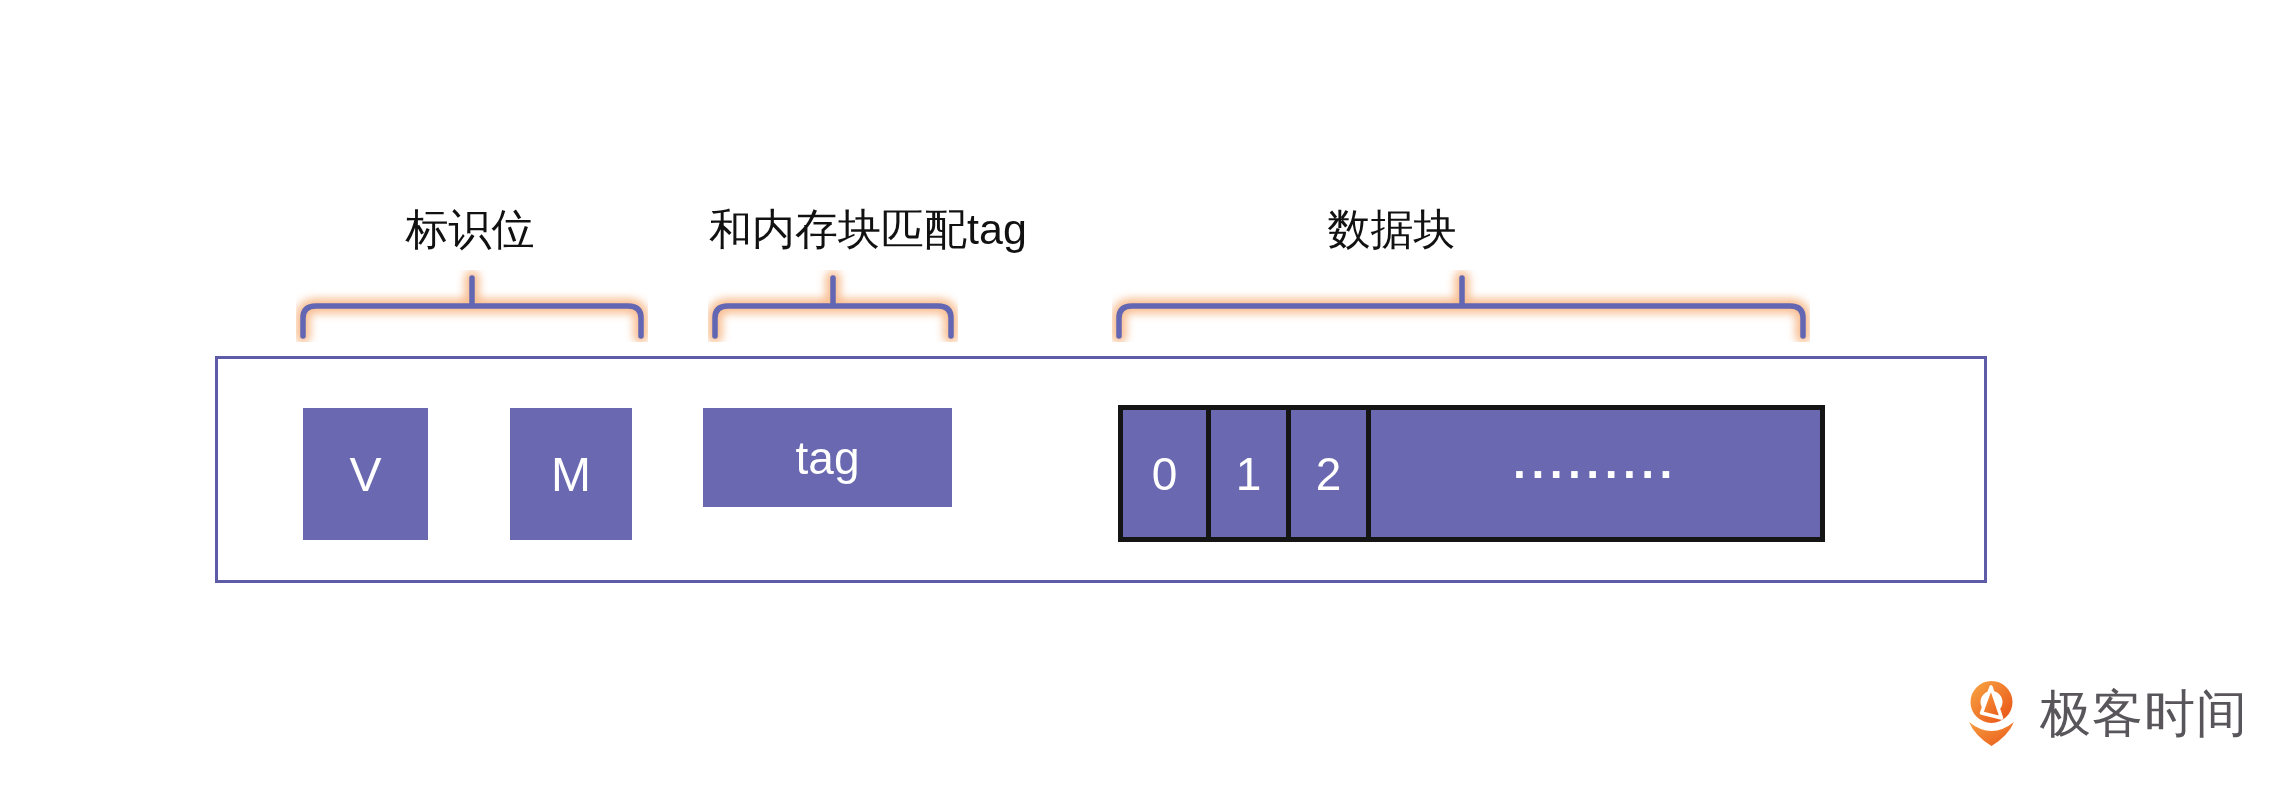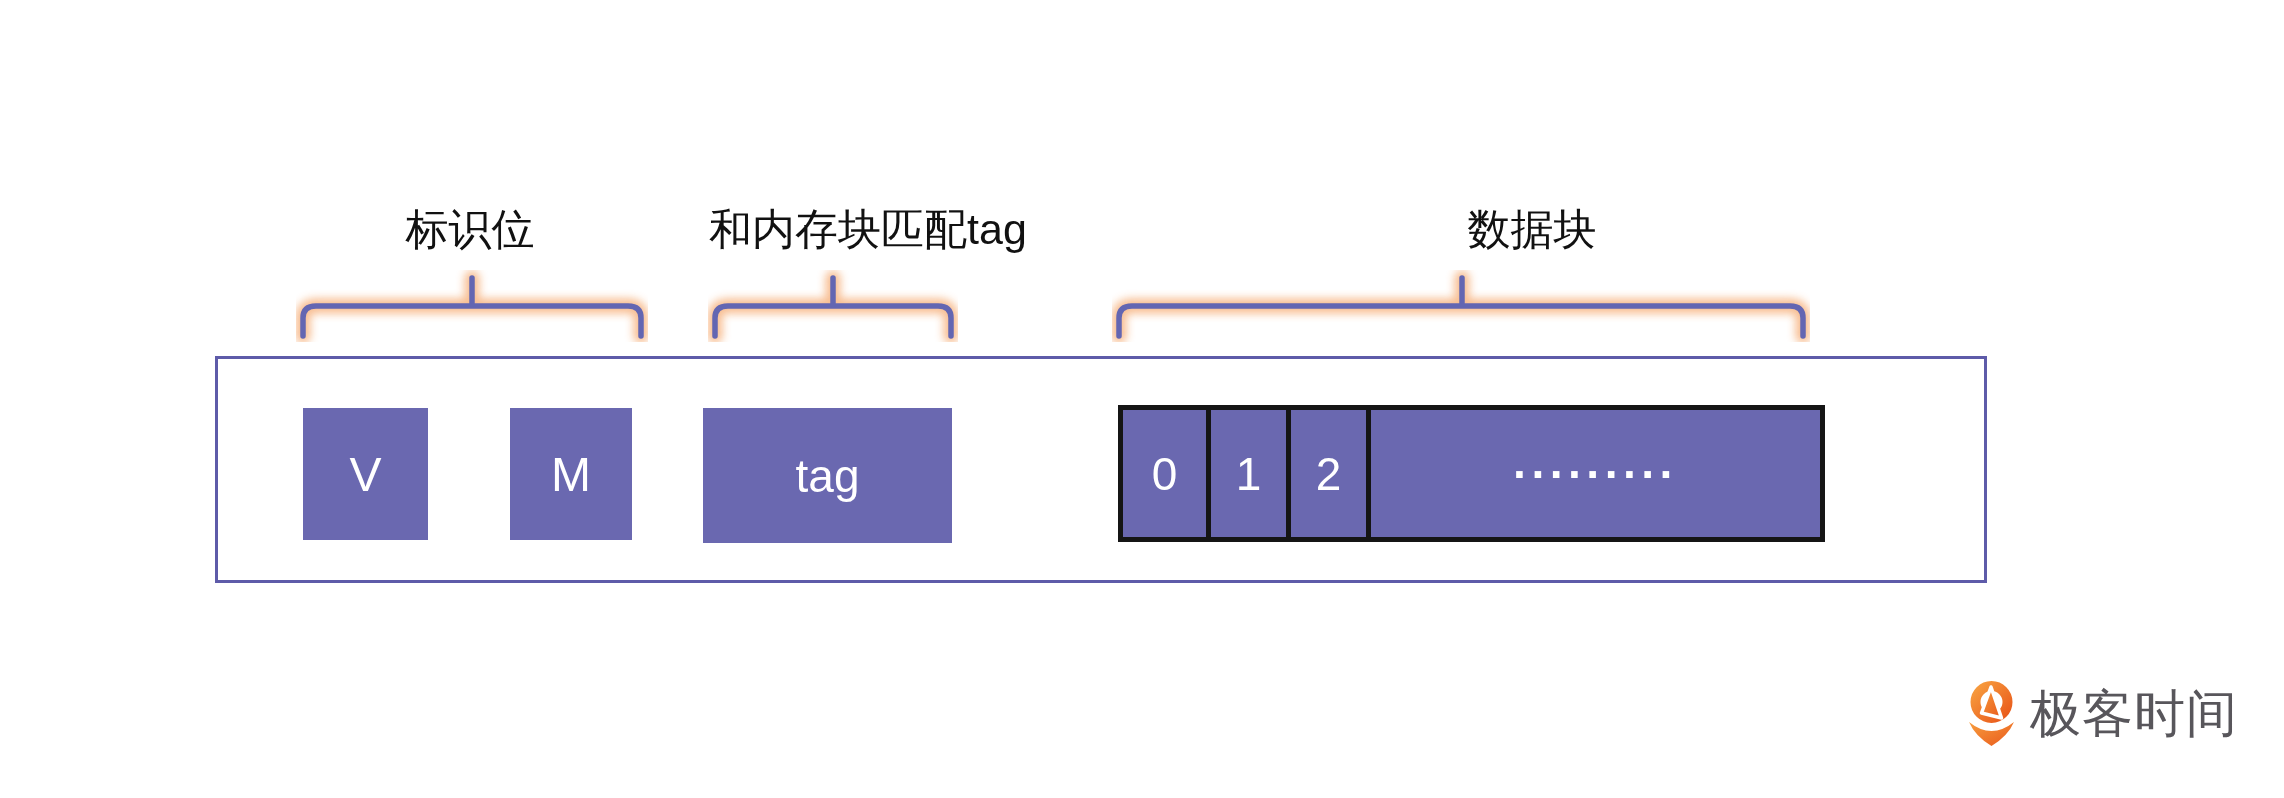--- a/index.html
+++ b/index.html
@@ -17,21 +17,21 @@
   .glabel {
     position: absolute;
     top: 201px;
     transform: translateX(-50%);
     font-size: 43px;
     color: #111111;
     white-space: nowrap;
   }
   #glabel-1 { left: 470px; }
   #glabel-2 { left: 868px; }
-  #glabel-3 { left: 1532px; font-family: Liberation Mono, monospace; }
+  #glabel-3 { left: 1392px; font-family: Liberation Mono, monospace; }
 
   
   .brace { position: absolute; top: 270px; }
   #brace-1 { left: 296px; }
   #brace-2 { left: 708px; }
   #brace-3 { left: 1112px; }
 
   
   .bigrect {
     position: absolute;
@@ -45,21 +45,21 @@
   .pcell {
     position: absolute;
     background: var(--purple, #6A68B0);
     color: #ffffff;
     display: flex;
     align-items: center;
     justify-content: center;
   }
   #v-box   { left: 303px; top: 408px; width: 125px; height: 132px; font-size: 48px; }
   #m-box   { left: 510px; top: 408px; width: 122px; height: 132px; font-size: 48px; }
-  #tag-box { left: 703px; top: 408px; width: 249px; height: 135px; font-size: 46px; }
+  #tag-box { left: 703px; top: 408px; width: 249px; height: 99px; font-size: 46px; }
 
   
   .datablock {
     position: absolute;
     left: 1118px; top: 405px;
     width: 707px; height: 137px;
     border: 5px solid var(--cell-border, #151515);
     background: var(--purple, #6A68B0);
     display: flex;
   }
@@ -81,21 +81,21 @@
   .logo {
     position: absolute;
     left: 1963px; top: 678px;
     display: flex;
     align-items: center;
   }
   .logo-text {
     font-size: 51px;
     color: var(--logo-text, #58565B);
     font-weight: 500;
-    margin-left: 10px;
+    margin-left: 20px;
     letter-spacing: 1px;
     white-space: nowrap;
   }
 </style>
 </head>
 <body>
 
 <div class="glabel" id="glabel-1">标识位</div>
 <div class="glabel" id="glabel-2">和内存块匹配tag</div>
 <div class="glabel" id="glabel-3">数据块</div>

